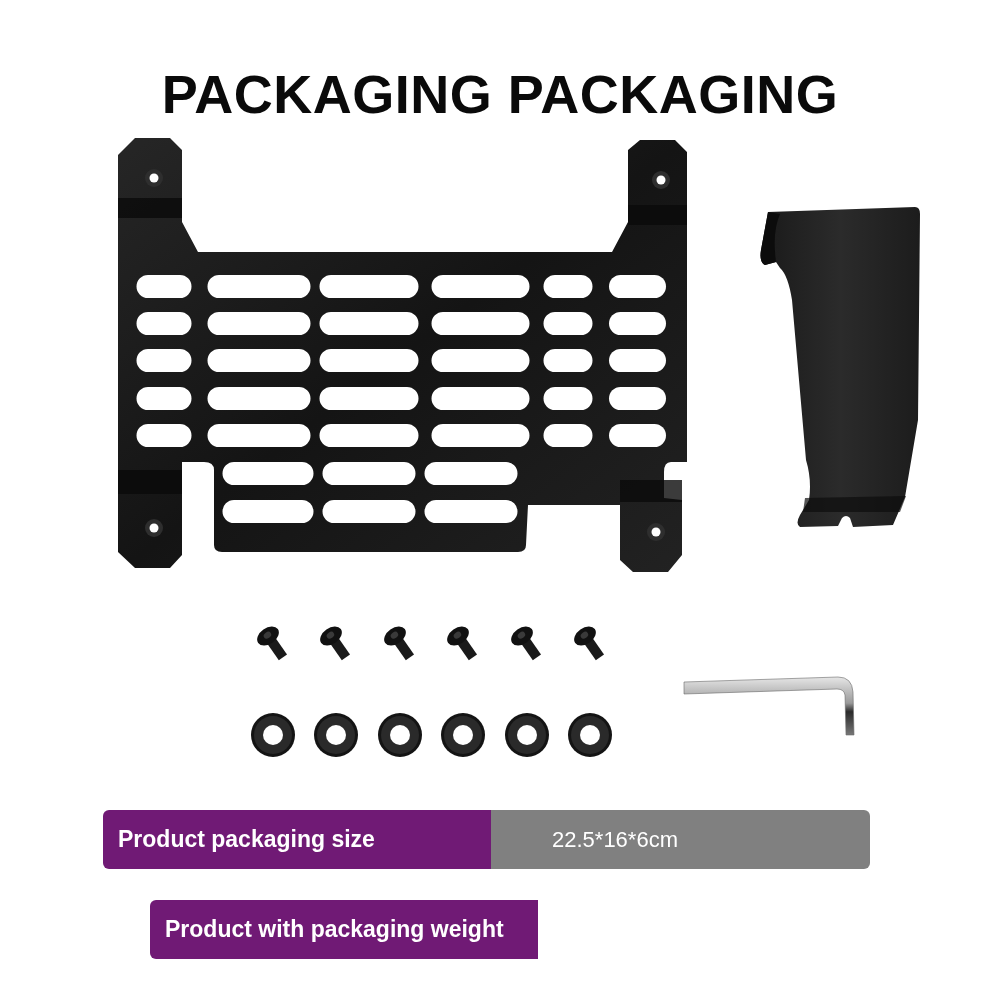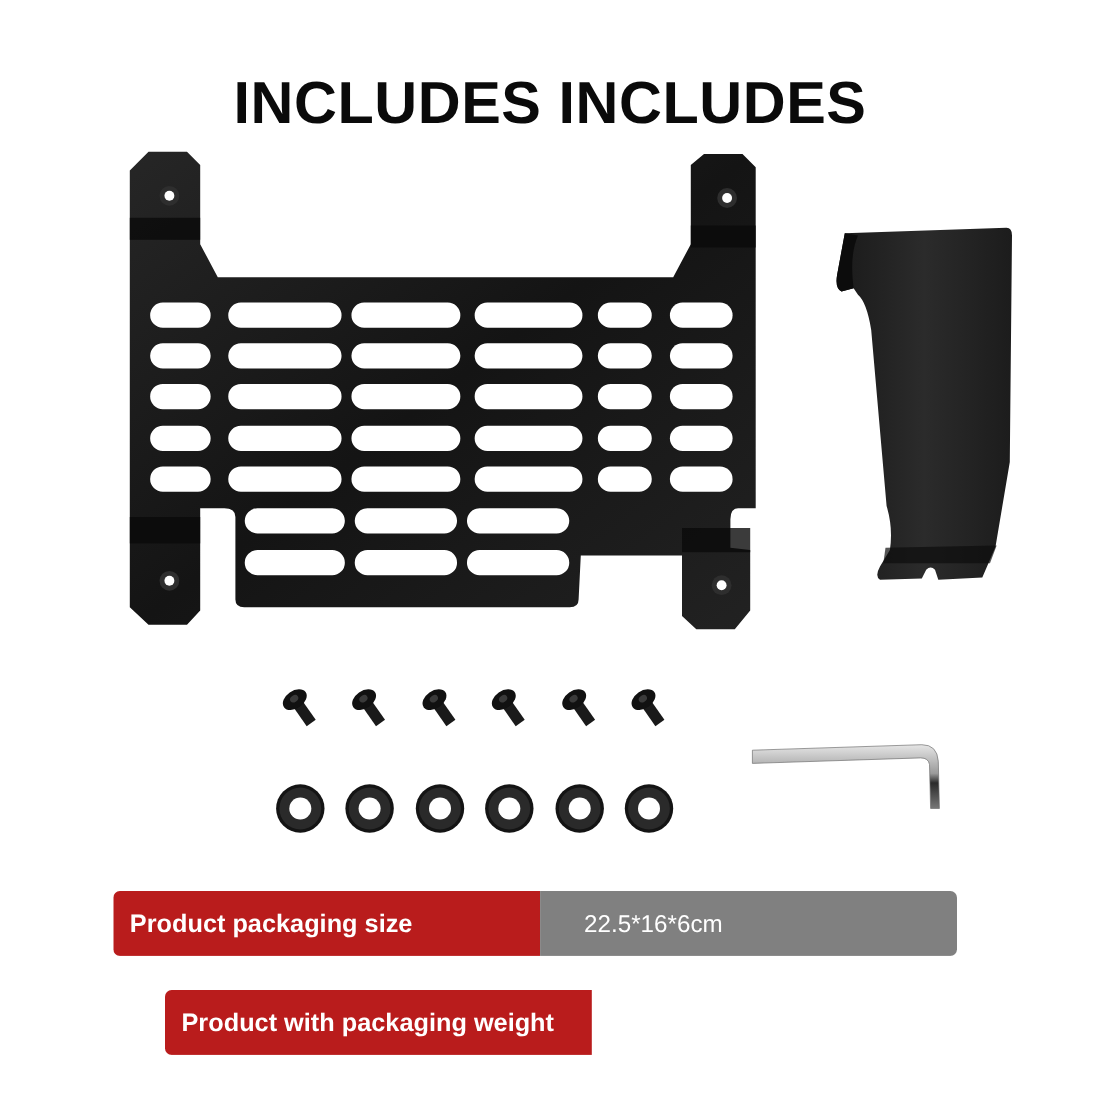--- a/index.html
+++ b/index.html
@@ -8,35 +8,35 @@
       position: absolute; left: 0; top: 62px; width: 1000px; text-align: center;
       font-family: "Liberation Sans", sans-serif; font-weight: 700; font-size: 54px;
       letter-spacing: 0.5px; color: #0a0a0a; line-height: 64px; margin: 0;
     }
     .art { position: absolute; left: 0; top: 0; width: 1000px; height: 1000px; }
     .spec-row {
       position: absolute; left: 103px; width: 767px; height: 59px;
       border-radius: 6px; overflow: hidden; display: flex;
     }
     .spec-label {
-      width: 388px; height: 100%; background: #b91c1c; color: #ffffff;
+      width: 388px; height: 100%; background: #701a75; color: #ffffff;
       font-weight: 700; font-size: 23px; display: flex; align-items: center;
       padding-left: 15px; box-sizing: border-box; white-space: nowrap;
       font-family: "Liberation Sans", sans-serif;
     }
     .spec-value {
       flex: 1; height: 100%; background: #808080; color: #ffffff;
-      font-size: 22px; display: flex; align-items: center; padding-left: 40px;
+      font-size: 22px; display: flex; align-items: center; padding-left: 61px;
       box-sizing: border-box; font-family: "Liberation Sans", sans-serif;
     }
   </style>
 </head>
 <body>
 
-<h1 class="title">INCLUDES INCLUDES</h1>
+<h1 class="title">PACKAGING PACKAGING</h1>
 
 <svg class="art" viewBox="0 0 1000 1000" xmlns="http://www.w3.org/2000/svg">
   <defs>
     <linearGradient id="plateGrad" x1="0" y1="0" x2="1" y2="1">
       <stop offset="0" stop-color="#262626"></stop>
       <stop offset="0.5" stop-color="#141414"></stop>
       <stop offset="1" stop-color="#222222"></stop>
     </linearGradient>
     <linearGradient id="clipGrad" x1="0" y1="0" x2="1" y2="0">
       <stop offset="0" stop-color="#1a1a1a"></stop>

